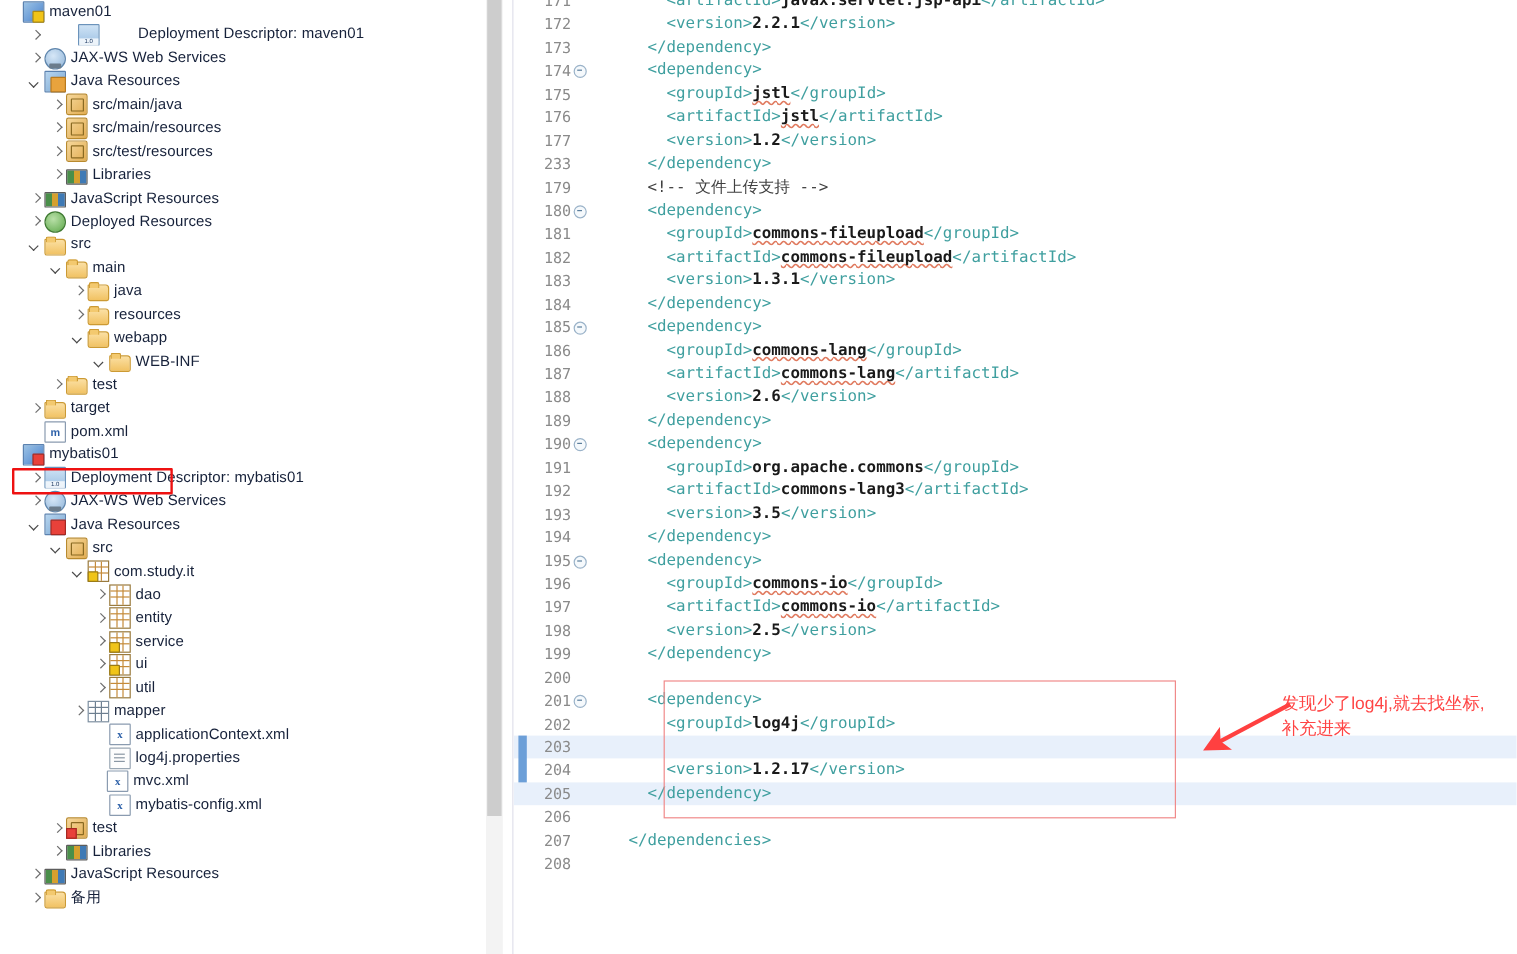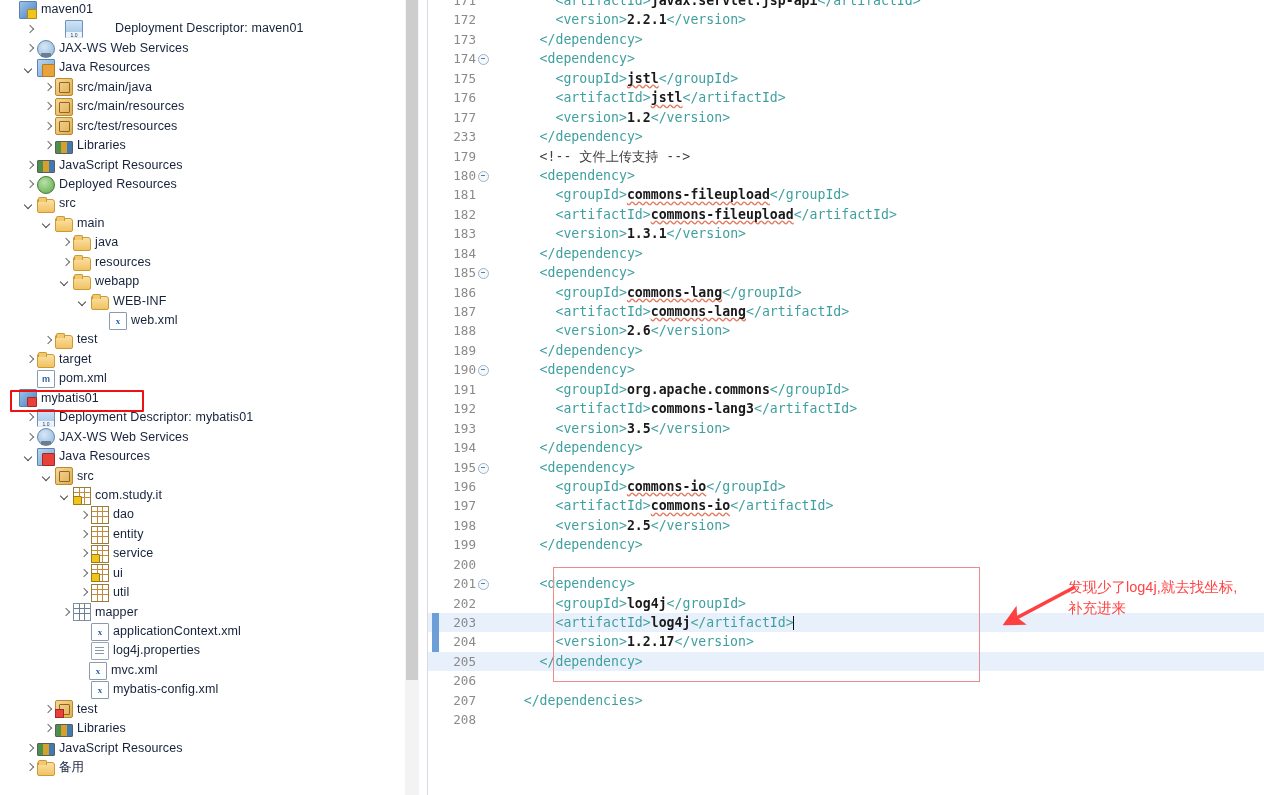--- a/index.html
+++ b/index.html
@@ -297,25 +297,20 @@
       </div>
       <div class="tree-row" style="top: auto; padding-left: 60px;">
         <span class="twisty expanded"></span>
         <span class="ic ic-folder"></span>
         <span class="lbl">webapp</span>
       </div>
       <div class="tree-row" style="top: auto; padding-left: 78px;">
         <span class="twisty expanded"></span>
         <span class="ic ic-folder"></span>
         <span class="lbl">WEB-INF</span>
-      </div>
-      <div class="tree-row" style="top: auto; padding-left: 96px;">
-        <span class="twisty"></span>
-        <span class="ic ic-xml"></span>
-        <span class="lbl">web.xml</span>
       </div>
       <div class="tree-row" style="top: auto; padding-left: 42px;">
         <span class="twisty collapsed"></span>
         <span class="ic ic-folder"></span>
         <span class="lbl">test</span>
       </div>
       <div class="tree-row" style="top: auto; padding-left: 24px;">
         <span class="twisty collapsed"></span>
         <span class="ic ic-folder"></span>
         <span class="lbl">target</span>
@@ -460,21 +455,21 @@
       <div class="code-line"><span class="gutter">193</span><span class="code-txt" style="left: 127.44px;"><span class="tag">&lt;version&gt;</span><span class="val">3.5</span><span class="tag">&lt;/version&gt;</span></span></div>
       <div class="code-line"><span class="gutter">194</span><span class="code-txt" style="left: 111.58px;"><span class="tag">&lt;/dependency&gt;</span></span></div>
       <div class="code-line"><span class="gutter">195</span><span class="fold"></span><span class="code-txt" style="left: 111.58px;"><span class="tag">&lt;dependency&gt;</span></span></div>
       <div class="code-line"><span class="gutter">196</span><span class="code-txt" style="left: 127.44px;"><span class="tag">&lt;groupId&gt;</span><span class="val squiggle">commons-io</span><span class="tag">&lt;/groupId&gt;</span></span></div>
       <div class="code-line"><span class="gutter">197</span><span class="code-txt" style="left: 127.44px;"><span class="tag">&lt;artifactId&gt;</span><span class="val squiggle">commons-io</span><span class="tag">&lt;/artifactId&gt;</span></span></div>
       <div class="code-line"><span class="gutter">198</span><span class="code-txt" style="left: 127.44px;"><span class="tag">&lt;version&gt;</span><span class="val">2.5</span><span class="tag">&lt;/version&gt;</span></span></div>
       <div class="code-line"><span class="gutter">199</span><span class="code-txt" style="left: 111.58px;"><span class="tag">&lt;/dependency&gt;</span></span></div>
       <div class="code-line"><span class="gutter">200</span><span class="code-txt" style="left: 64px;"></span></div>
       <div class="code-line"><span class="gutter">201</span><span class="fold"></span><span class="code-txt" style="left: 111.58px;"><span class="tag">&lt;dependency&gt;</span></span></div>
       <div class="code-line"><span class="gutter">202</span><span class="code-txt" style="left: 127.44px;"><span class="tag">&lt;groupId&gt;</span><span class="val">log4j</span><span class="tag">&lt;/groupId&gt;</span></span></div>
-      <div class="code-line sel"><span class="gutter">203</span><span class="code-txt" style="left: 127.44px;"><span class="tag">&lt;artifactId&gt;</span><span class="val">log4j</span><span class="tag">&lt;/artifactId&gt;</span><span class="caret"></span></span></div>
+      <div class="code-line sel"><span class="gutter">203</span></div>
       <div class="code-line"><span class="gutter">204</span><span class="code-txt" style="left: 127.44px;"><span class="tag">&lt;version&gt;</span><span class="val">1.2.17</span><span class="tag">&lt;/version&gt;</span></span></div>
       <div class="code-line sel"><span class="gutter">205</span><span class="code-txt" style="left: 111.58px;"><span class="tag">&lt;/dependency&gt;</span></span></div>
       <div class="code-line"><span class="gutter">206</span><span class="code-txt" style="left: 64px;"></span></div>
       <div class="code-line"><span class="gutter">207</span><span class="code-txt" style="left: 95.72px;"><span class="tag">&lt;/dependencies&gt;</span></span></div>
       <div class="code-line"><span class="gutter">208</span><span class="code-txt" style="left: 64px;"></span></div>
       <div class="changebar" style="left: 4px; top: 613.4px; height: 38.9px;"></div>
     </div>
 
   <div id="log4j-box" style="left: 553px; top: 566.5px; width: 425px; height: 113.25px; border-color: rgb(240, 138, 138);"></div>
 

